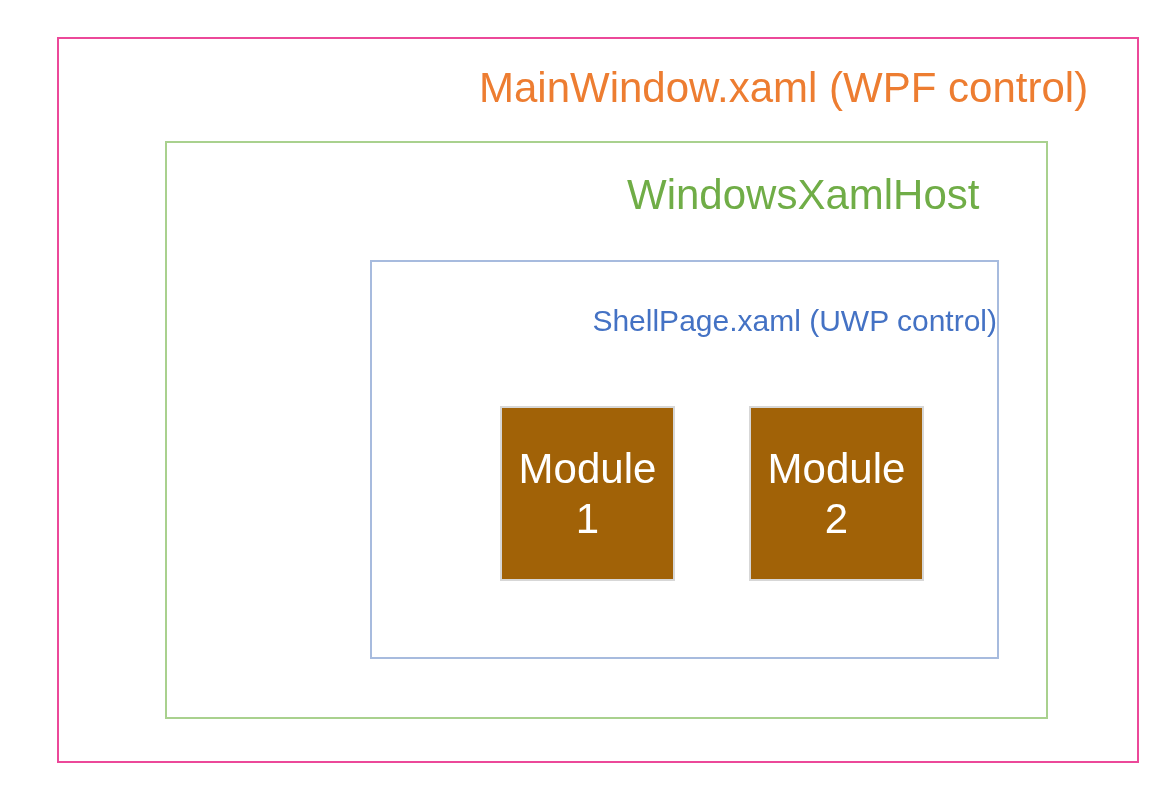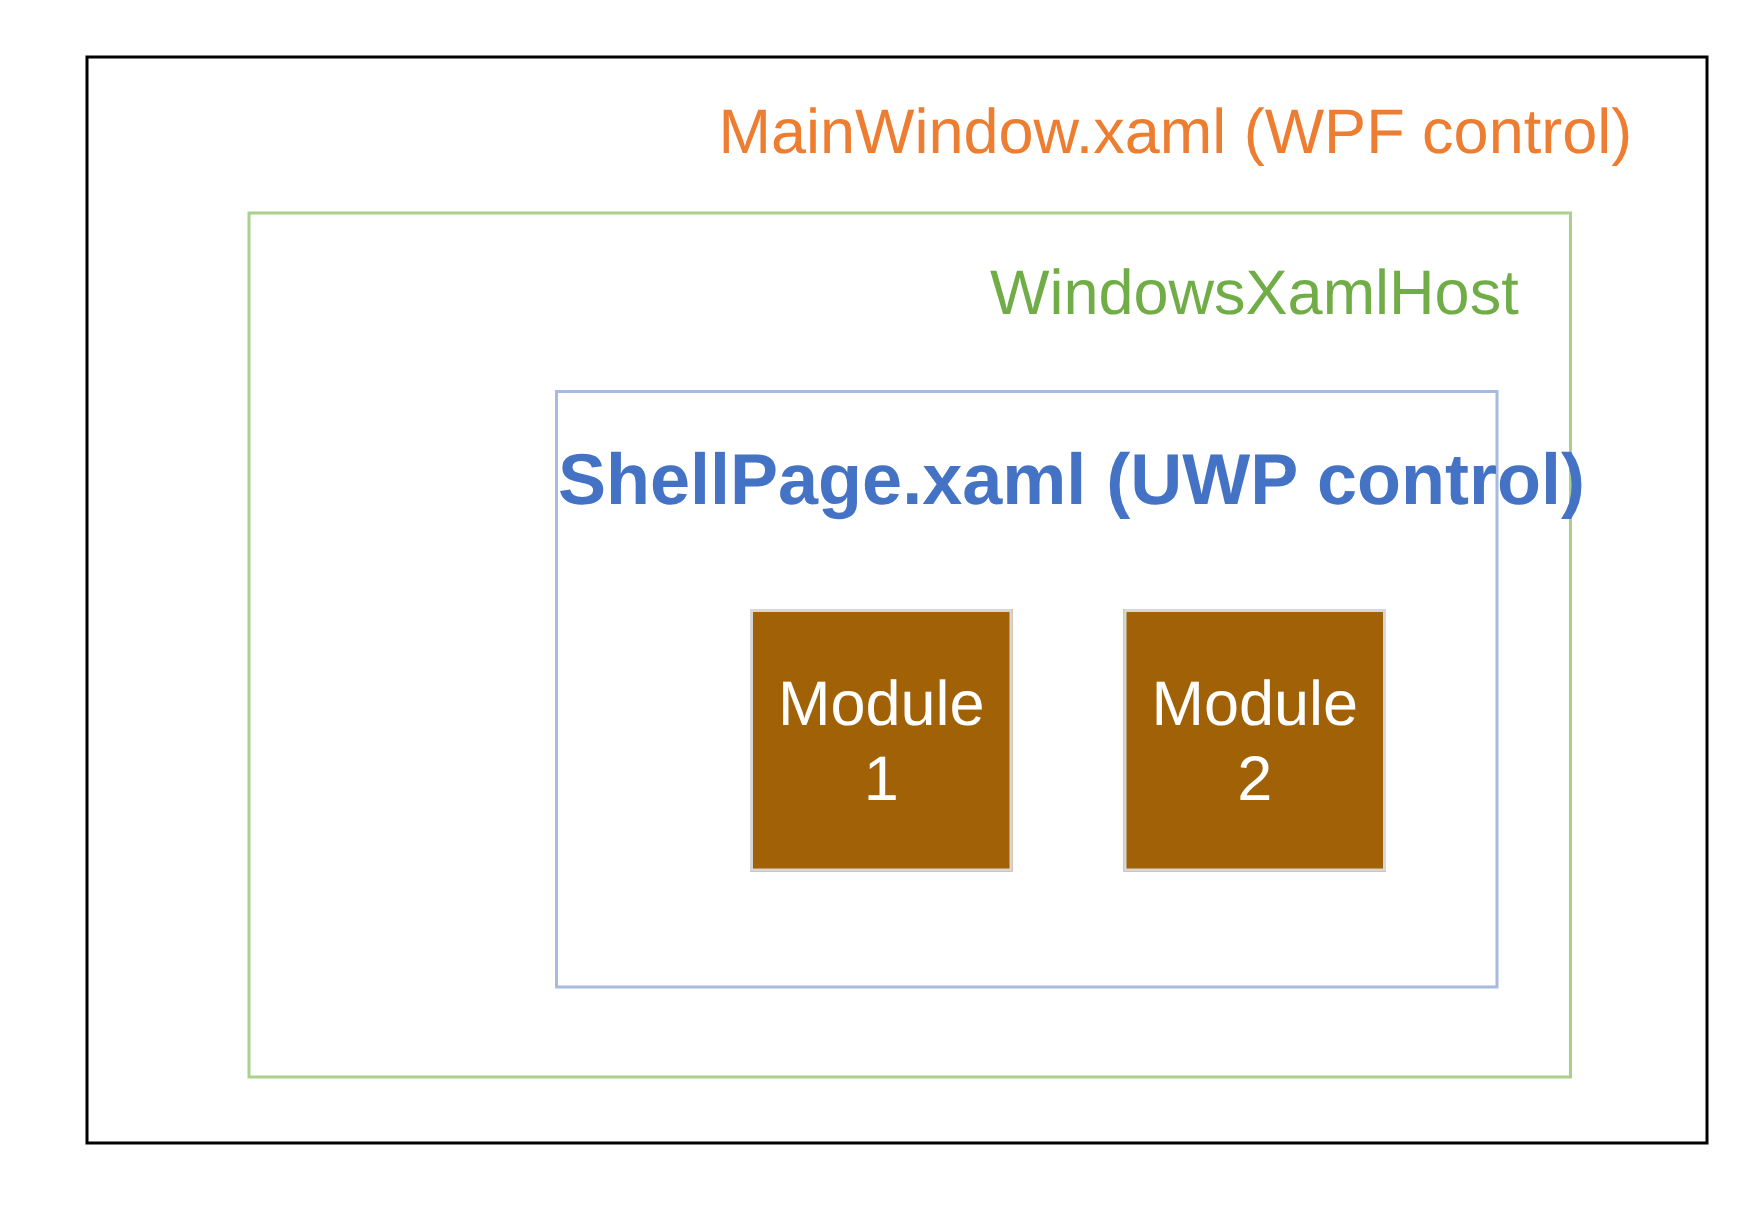--- a/index.html
+++ b/index.html
@@ -18,65 +18,64 @@
   .box {
     position: absolute;
     box-sizing: border-box;
     background: transparent;
   }
   .outer-box {
     left: 57px;
     top: 37px;
     width: 1082px;
     height: 726px;
-    border: 2px solid #000000;
+    border: 2px solid #ec4899;
   }
   .outer-title {
     position: absolute;
     left: 420px;
     top: 24px;
     font-size: 42px;
     line-height: 50px;
     white-space: nowrap;
     color: #ED7D31;
   }
   .host-box {
     left: 106px;
     top: 102px;
     width: 883px;
     height: 578px;
     border: 2px solid #A9D18E;
   }
   .host-title {
     position: absolute;
-    left: 493px;
+    left: 460px;
     top: 27px;
     font-size: 42px;
     line-height: 50px;
     white-space: nowrap;
     color: #70AD47;
   }
   .shell-box {
     left: 203px;
     top: 117px;
     width: 629px;
     height: 399px;
     border: 2px solid #A7BBDE;
   }
   .shell-title {
     position: absolute;
     left: 0;
     top: 34px;
     width: 100%;
     text-align: right;
-    font-size: 48px;
+    font-size: 30px;
     line-height: 50px;
     white-space: nowrap;
     color: #4472C4;
-    font-weight: bold;
   }
   .module {
     position: absolute;
     box-sizing: border-box;
     width: 175px;
     height: 175px;
     top: 144px;
     background: #a16207;
     border: 2px solid #D7D7D7;
     color: #ffffff;

